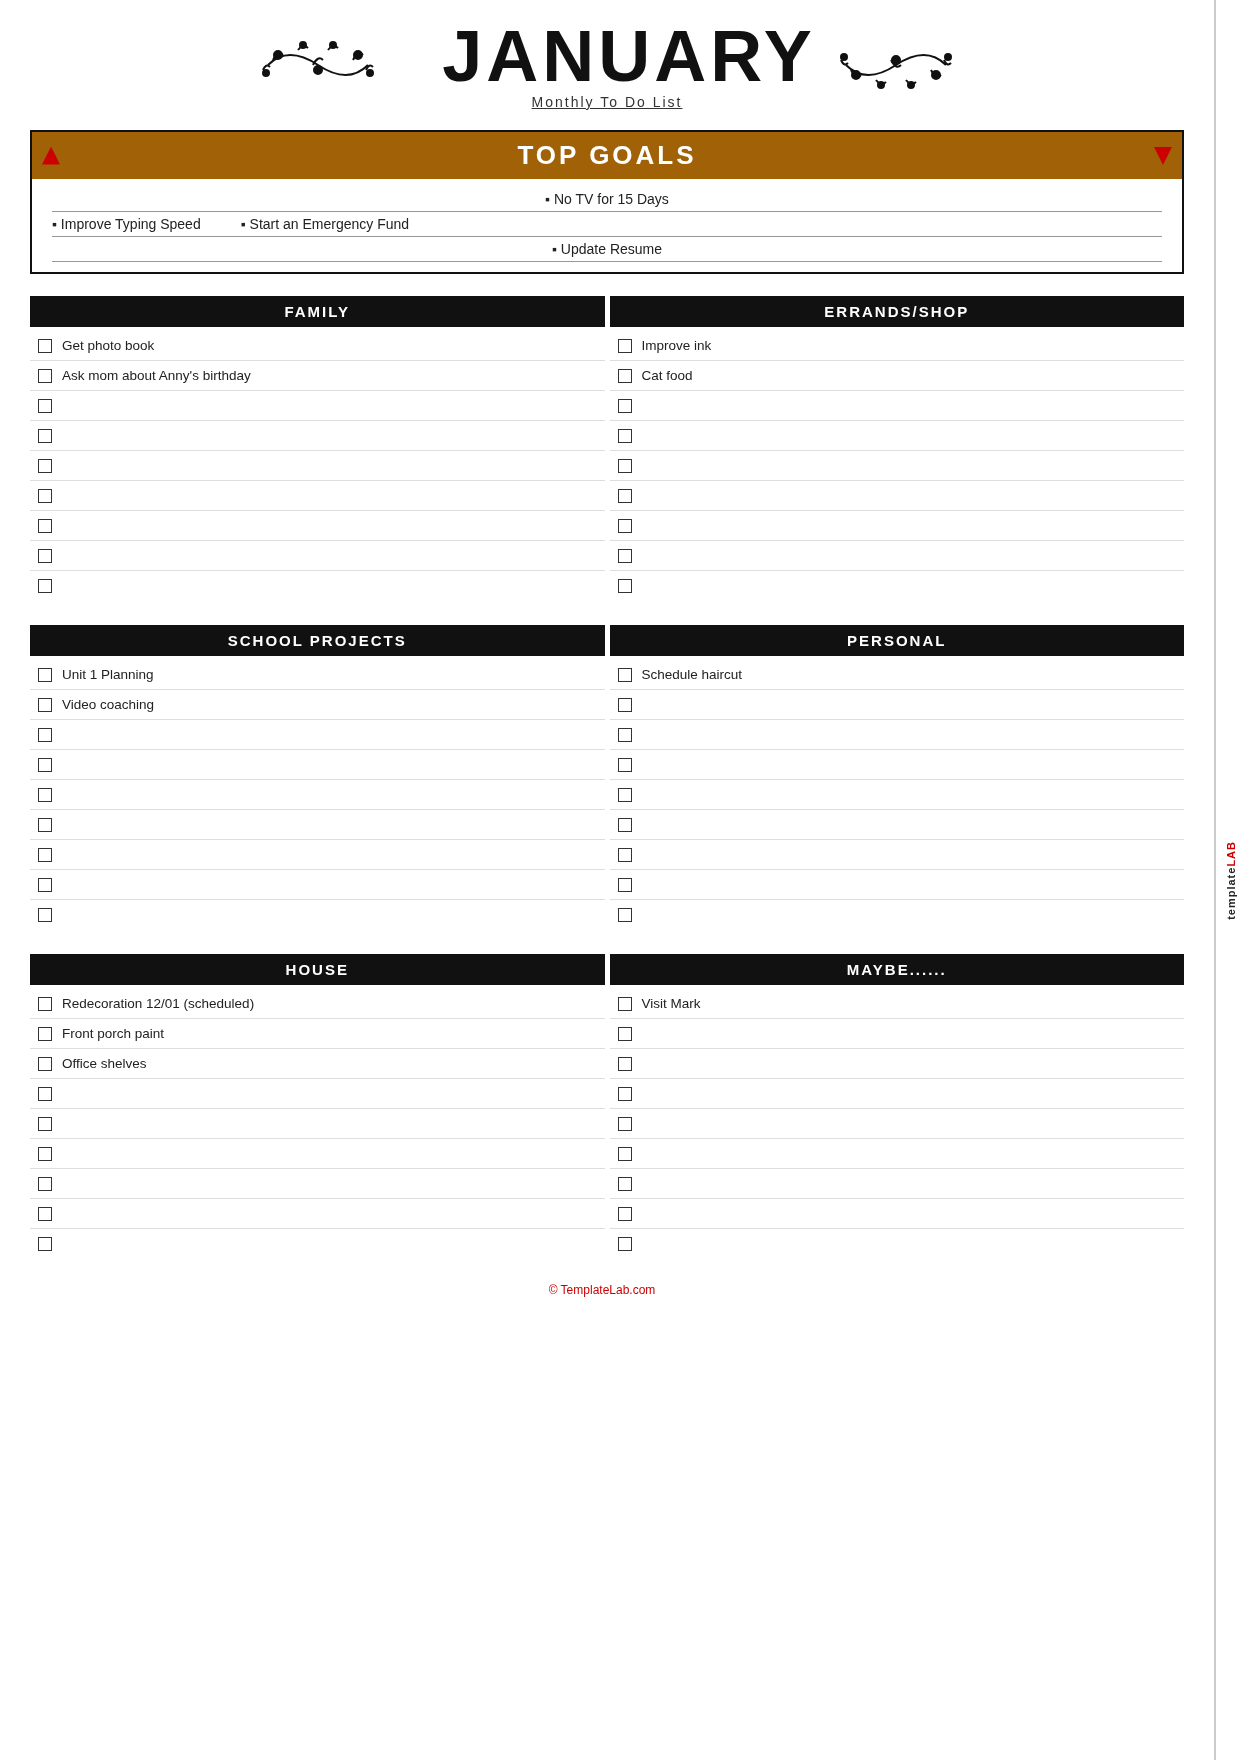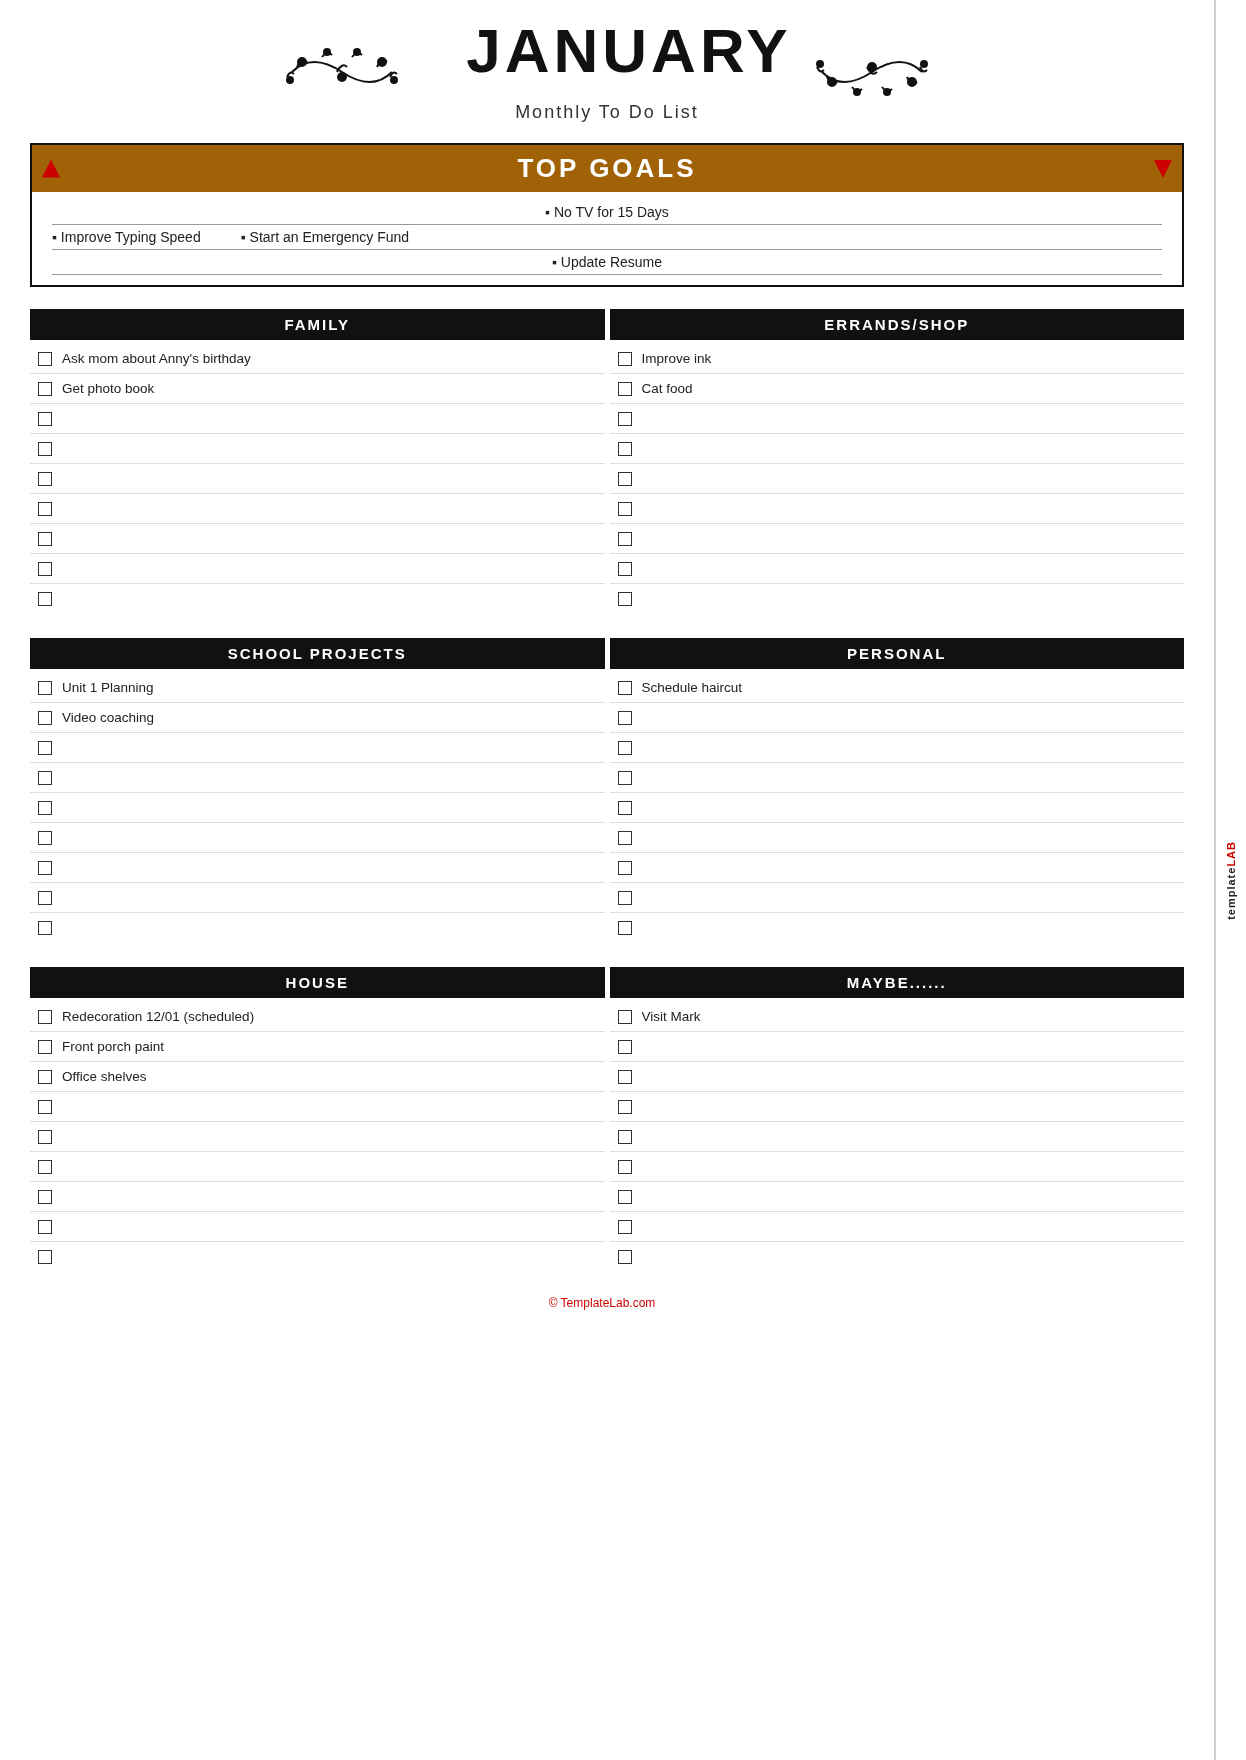--- a/index.html
+++ b/index.html
@@ -54,33 +54,34 @@
       display: flex;
       align-items: center;
       justify-content: center;
       gap: 20px;
     }
     .deco-svg {
       width: 120px;
       height: 60px;
     }
     .month-title {
-      font-size: 62px;
+      font-size: 72px;
       font-weight: 900;
       letter-spacing: 4px;
       color: #111;
       line-height: 1;
       font-family: 'Arial Black', Arial, sans-serif;
       margin-left: 44px;
     }
     .subtitle {
-      font-size: 18px;
+      font-size: 14px;
       color: #333;
       letter-spacing: 2px;
-      margin-top: 20px;
+      margin-top: 2px;
+      text-decoration: underline;
     }
     
     .top-goals-section {
       border: 2px solid #111;
       margin-bottom: 22px;
     }
     .top-goals-header {
       background: #a16207;
       color: #fff;
       text-align: center;
@@ -251,25 +252,25 @@
     </div>
 
     <div class="two-col">
       <div class="section-box">
         <div class="section-header">
           <span>FAMILY</span>
         </div>
         <div class="checklist">
           <div class="check-item">
               <div class="checkbox"></div>
+              <span class="check-label">Get photo book</span>
+            </div>
+          <div class="check-item">
+              <div class="checkbox"></div>
               <span class="check-label">Ask mom about Anny's birthday</span>
-            </div>
-          <div class="check-item">
-              <div class="checkbox"></div>
-              <span class="check-label">Get photo book</span>
             </div>
           <div class="check-item">
               <div class="checkbox"></div>
               <span class="check-label"></span>
             </div>
           <div class="check-item">
               <div class="checkbox"></div>
               <span class="check-label"></span>
             </div>
           <div class="check-item">

